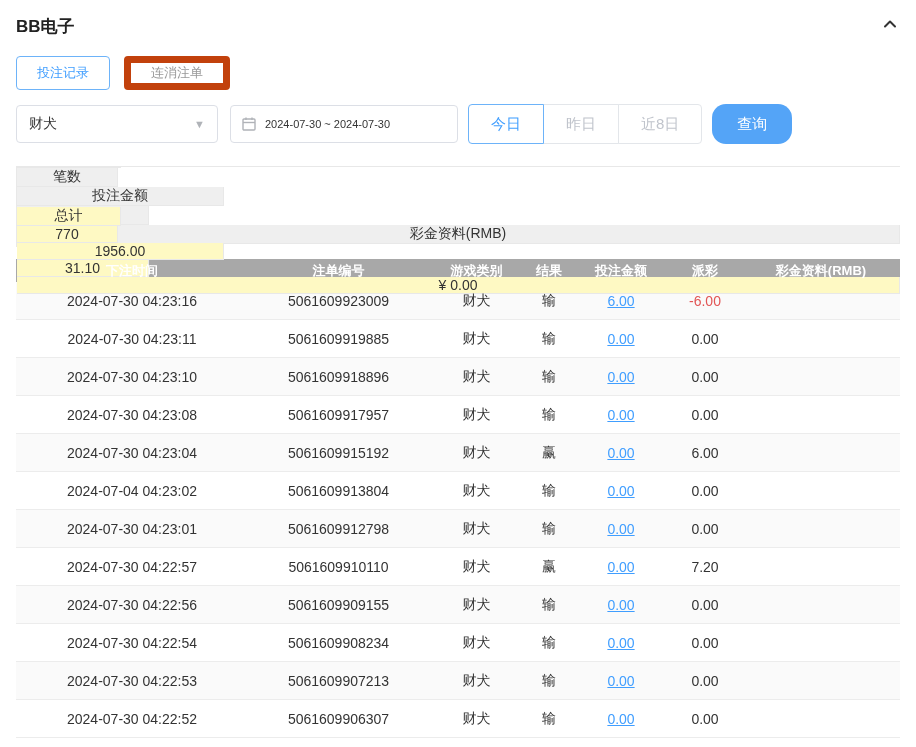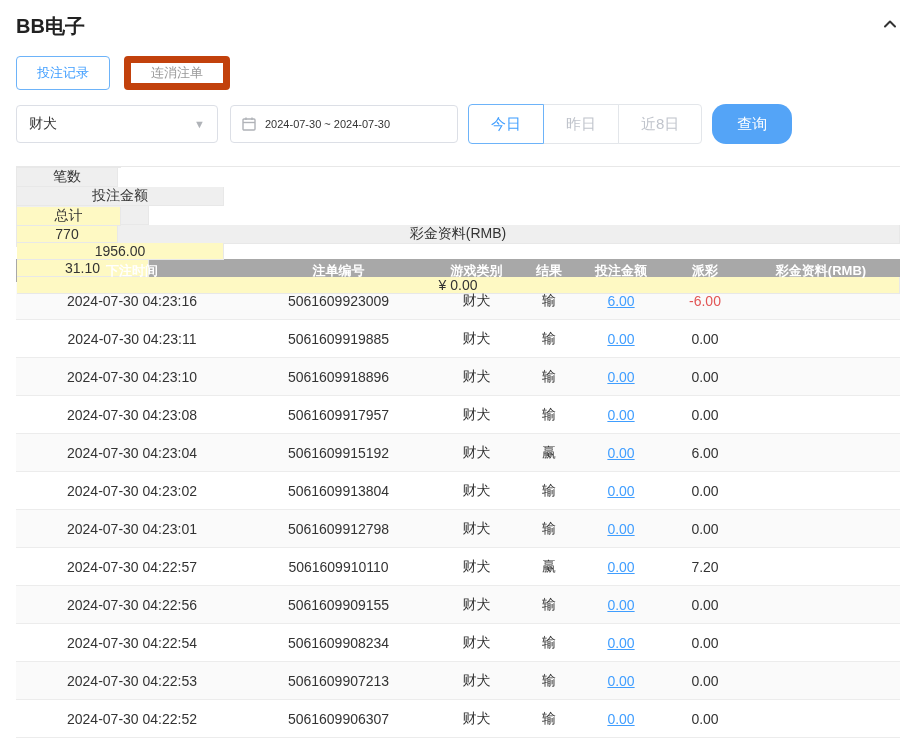--- a/index.html
+++ b/index.html
@@ -5,21 +5,21 @@
   * { box-sizing: border-box; margin: 0; padding: 0; }
   html, body { width: 916px; height: 747px; overflow: hidden; background: #fff; }
   body {
     font-family: "Liberation Sans", "DejaVu Sans", sans-serif;
     color: #333;
   }
   .page { padding: 14px 16px 0 16px; }
 
   
   .hdr { display: flex; align-items: center; justify-content: space-between; height: 24px; }
-  .hdr-title { font-size: 20px; font-weight: bold; color: #222; }
+  .hdr-title { font-size: 17px; font-weight: bold; color: #222; }
   .collapse-btn { width: 20px; height: 20px; display: flex; align-items: center; justify-content: center; cursor: pointer; }
 
   
   .tabs { margin-top: 18px; display: flex; gap: 14px; }
   .tab {
     height: 34px; padding: 0 20px; display: flex; align-items: center; justify-content: center;
     border-radius: 4px; font-size: 13px; cursor: pointer; background: #fff;
   }
   .tab.active { border: 1px solid #6db3f9; color: #409eff; }
   .tab.inactive { border: 7px solid #c2410c; color: #999; }
@@ -214,21 +214,21 @@
     <div class="td c-game">财犬</div>
     <div class="td c-result">赢</div>
     <div class="td c-bet">
             <span class="bet-link">0.00</span>
           </div>
     <div class="td c-payout">6.00</div>
     <div class="td c-bonus"></div>
   </div>
 
   <div class="trow">
-    <div class="td c-time">2024-07-30 04:23:02</div>
+    <div class="td c-time">2024-07-04 04:23:02</div>
     <div class="td c-order">5061609913804</div>
     <div class="td c-game">财犬</div>
     <div class="td c-result">输</div>
     <div class="td c-bet">
             <span class="bet-link">0.00</span>
           </div>
     <div class="td c-payout">0.00</div>
     <div class="td c-bonus"></div>
   </div>
 

